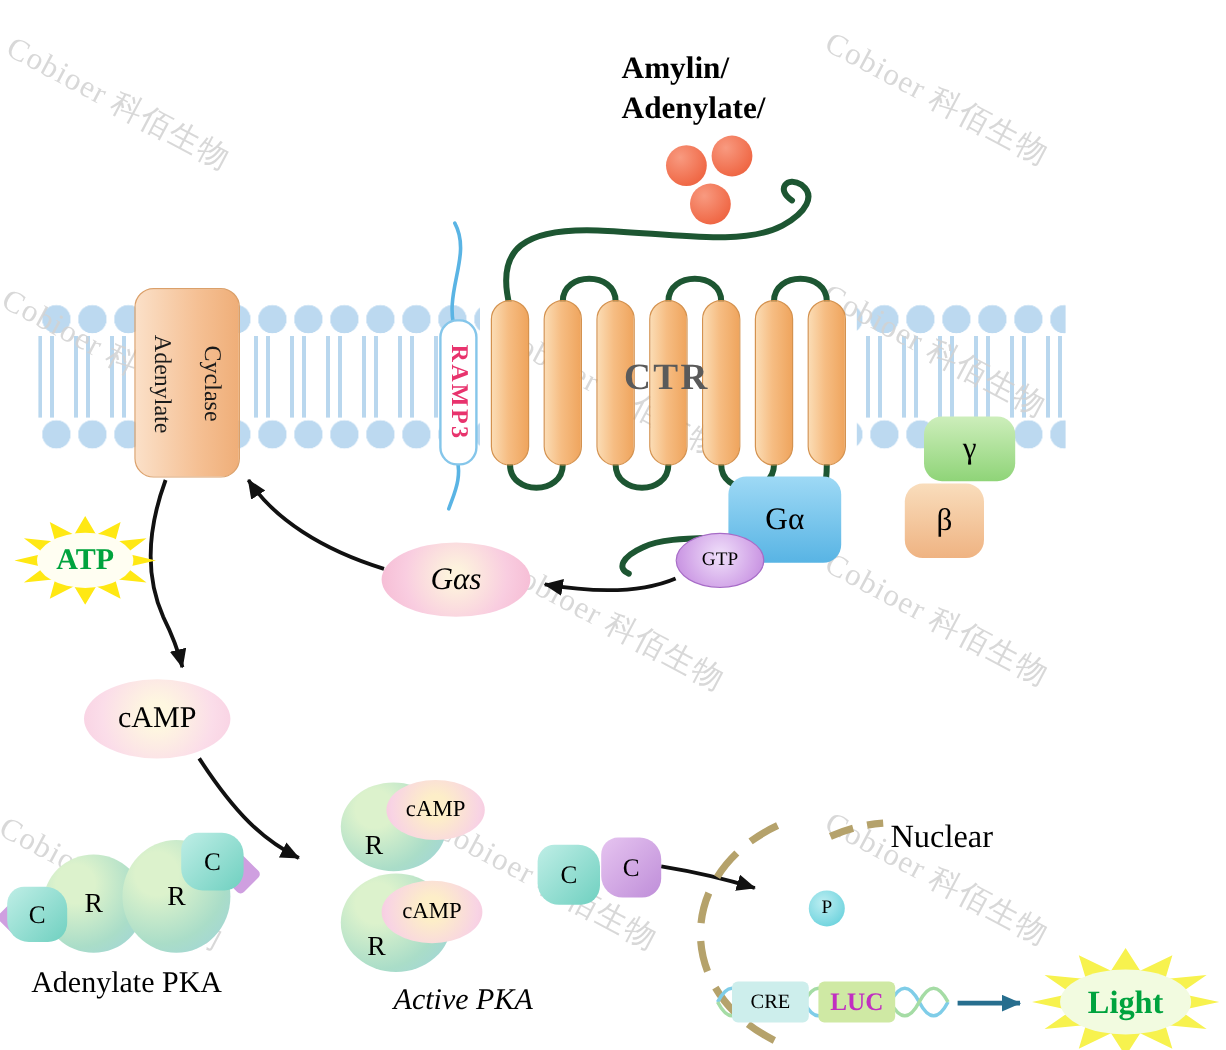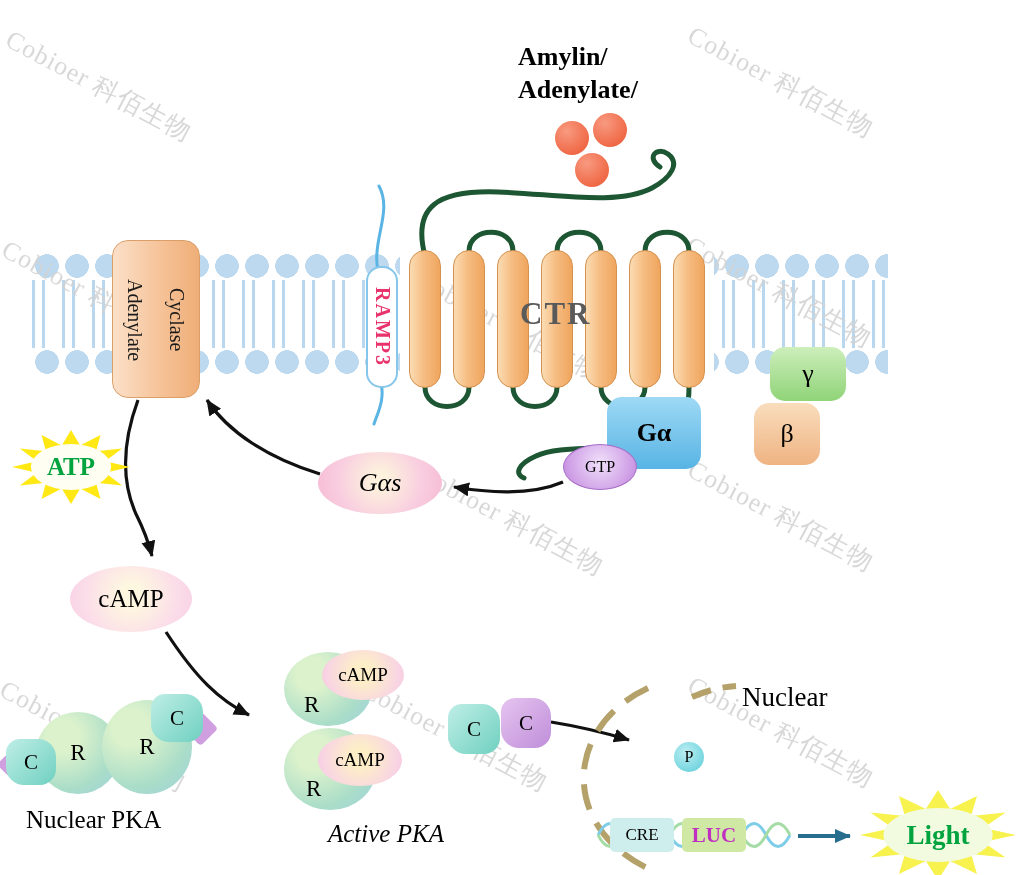--- a/index.html
+++ b/index.html
@@ -43,21 +43,21 @@
   .ramp3-text{writing-mode:vertical-rl;text-orientation:mixed;font-weight:700;font-size:20px;
               color:#e8336d;letter-spacing:2px;margin:auto;height:100%;display:flex;
               align-items:center;justify-content:center;}
 
   .ligand-title{left:518px;top:12px;font-size:26px;font-weight:700;line-height:1.28;z-index:6;margin-top:28px;}
   .ligand-ball{position:absolute;width:34px;height:34px;border-radius:50%;z-index:7;
                background:radial-gradient(circle at 35% 30%,#f89a80,#f06a48 70%,#e35b3a);}
 
   .gbox{position:absolute;z-index:7;border-radius:15px;font-size:26px;}
   .g-alpha{left:607px;top:397px;width:94px;height:72px;
-           background:linear-gradient(180deg,#9ed9f5,#58b4e4);font-weight:bold;}
+           background:linear-gradient(180deg,#9ed9f5,#58b4e4);}
   .g-gamma{left:770px;top:347px;width:76px;height:54px;
            background:linear-gradient(180deg,#cdeebb,#8fd478);}
   .g-beta{left:754px;top:403px;width:66px;height:62px;
           background:linear-gradient(180deg,#f9ddbc,#efb382);}
 
   .ellipse{position:absolute;border-radius:50%;z-index:7;}
   .gtp{left:563px;top:444px;width:74px;height:46px;font-size:16px;
        background:radial-gradient(circle at 50% 40%,#f0e0fa,#cf9fe6 70%,#bd86da);
        border:1px solid #a76cc7;box-sizing:border-box;}
   .gas{left:318px;top:452px;width:124px;height:62px;font-size:26px;
@@ -210,21 +210,21 @@
   <div class="rsub center" style="left:36px;top:712px;width:84px;height:82px;">
       <span>R</span>
     </div>
   <div class="rsub center" style="left:102px;top:700px;width:90px;height:94px;">
       <span>R</span>
     </div>
   <div class="wedge" style="left:188px;top:716px;"></div>
   <div class="csub center" style="left:151px;top:694px;width:52px;height:48px;">
       <span>C</span>
     </div>
-  <div class="pka-label" style="left:26px;top:806px;">Nuclear PKA</div>
+  <div class="pka-label" style="left:26px;top:806px;">Adenylate PKA</div>
 
   <div class="rsub" style="left:284px;top:652px;width:88px;height:74px;">
     <span style="position:absolute;left:20px;bottom:8px;">R</span>
   </div>
   <div class="camp-badge center" style="left:322px;top:650px;width:82px;height:50px;">
       <span>cAMP</span>
     </div>
   <div class="rsub" style="left:284px;top:728px;width:92px;height:82px;">
     <span style="position:absolute;left:22px;bottom:8px;">R</span>
   </div>

